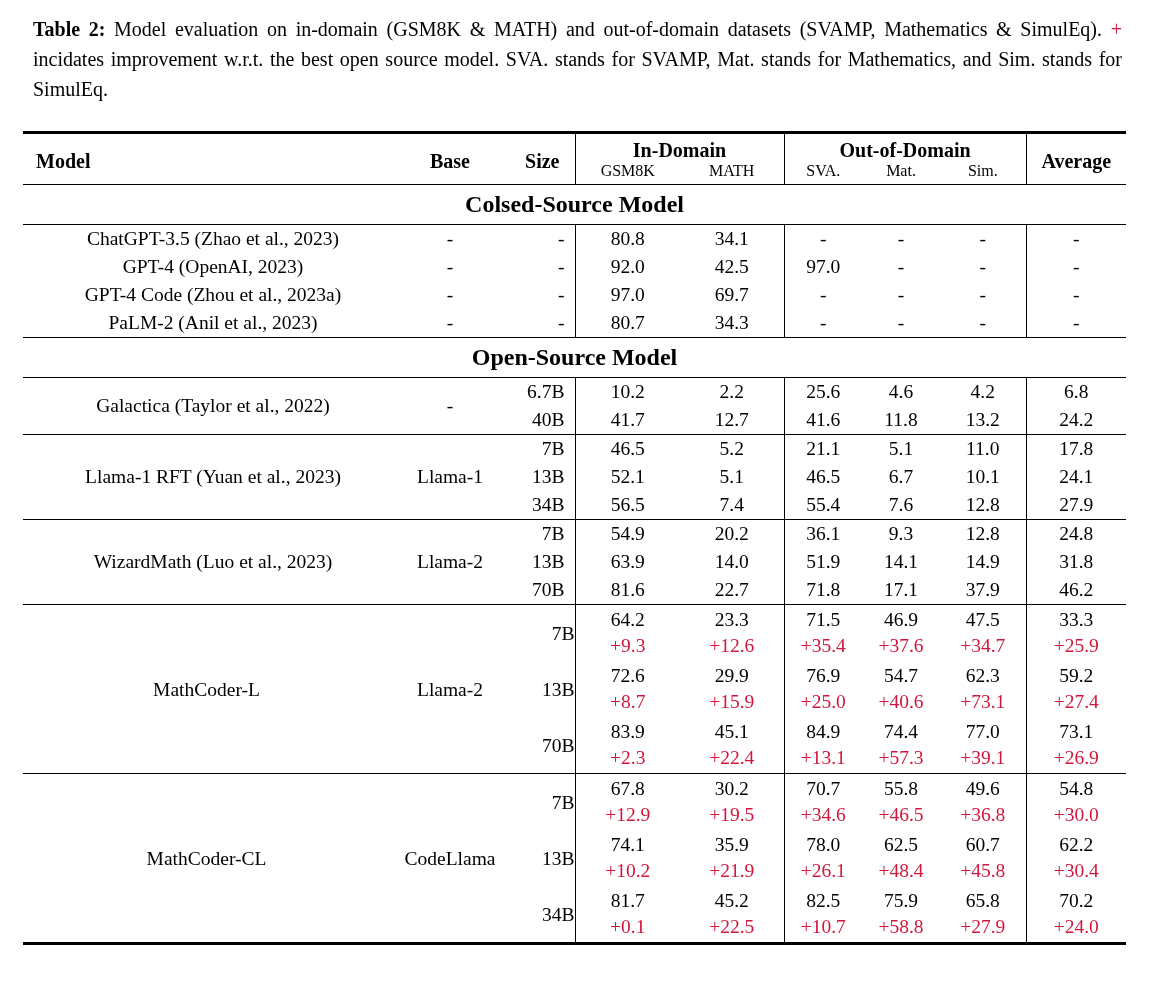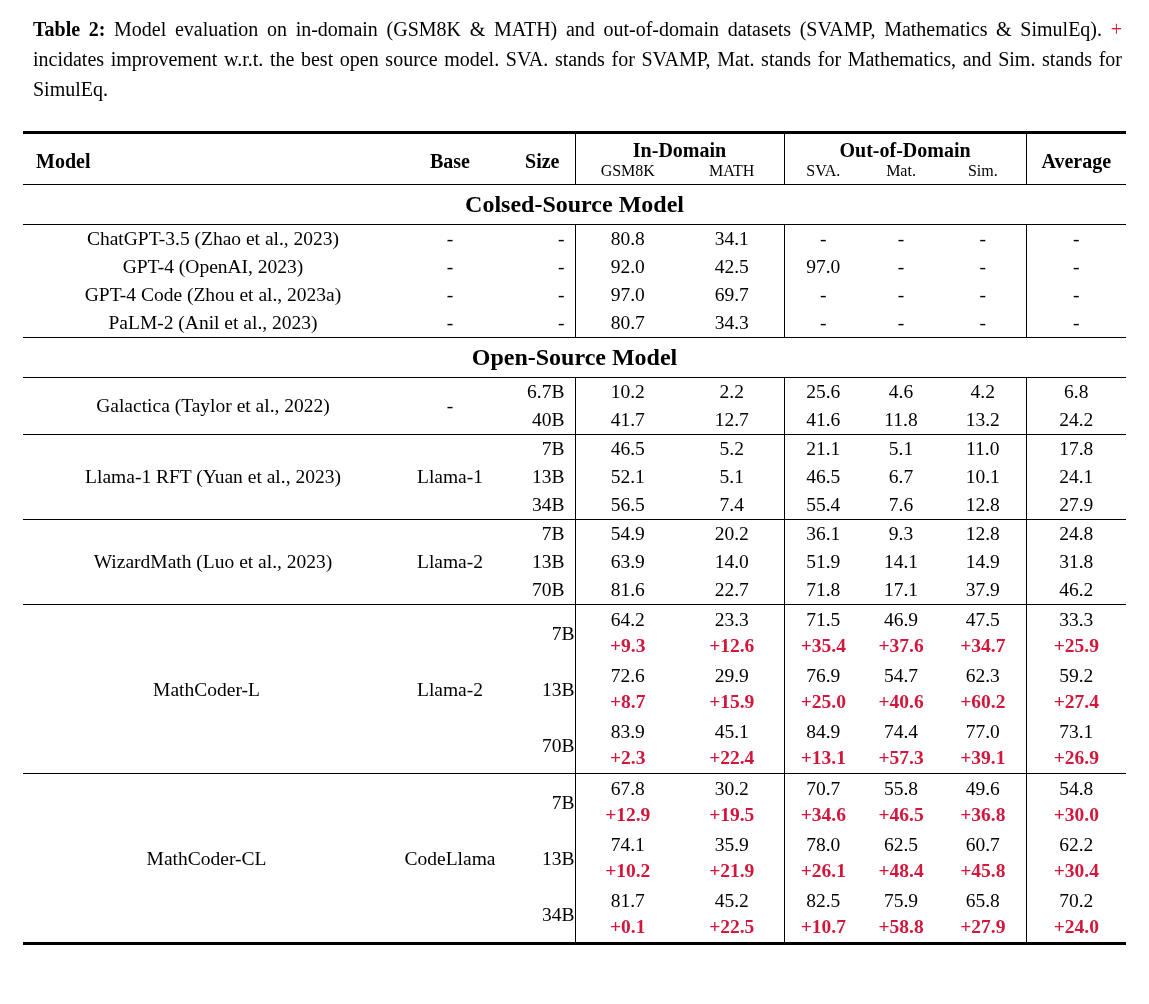--- a/index.html
+++ b/index.html
@@ -53,21 +53,21 @@
   }
   tr.group-start td { border-top: 1.5px solid #000; }
 
   td.col-model { text-align: center; padding-left: 13px; }
   td.col-base  { text-align: center; }
   td.col-size  { text-align: right; padding-right: 10px; }
   td.col-gsm8k, td.col-math, td.col-sva, td.col-mat, td.col-sim, td.col-avg { text-align: center; }
 
   tr.val-line td { padding: 2px 0 0 0; }
   tr.delta-row td { padding: 0 0 2px 0; }
-  td.delta { color: var(--accent-red); font-weight: bold; }
+  td.delta { color: var(--accent-red); font-weight: normal; }
 </style>
 </head>
 <body>
 
 <div class="page">
 
   <p class="caption"><span class="cap-label">Table 2:</span><span>  Model evaluation on in-domain (GSM8K &amp; MATH) and out-of-domain datasets (SVAMP, Mathematics &amp; SimulEq). </span><span class="cap-plus">+</span><span> incidates improvement w.r.t. the best open source model. SVA. stands for SVAMP, Mat. stands for Mathematics, and Sim. stands for SimulEq.</span></p>
 
   <table class="results">
     <colgroup>
@@ -253,21 +253,21 @@
           <td class="col-sva vrule-left">76.9</td>
           <td class="col-mat">54.7</td>
           <td class="col-sim">62.3</td>
           <td class="col-avg vrule-left">59.2</td>
         </tr>
         <tr class="delta-row">
           <td class="col-gsm8k vrule-left delta">+8.7</td>
           <td class="col-math delta">+15.9</td>
           <td class="col-sva vrule-left delta">+25.0</td>
           <td class="col-mat delta">+40.6</td>
-          <td class="col-sim delta">+60.2</td>
+          <td class="col-sim delta">+73.1</td>
           <td class="col-avg vrule-left delta">+27.4</td>
         </tr>
         <tr class="data-row val-line">
           <td class="col-size" rowspan="2">70B</td>
           <td class="col-gsm8k vrule-left">83.9</td>
           <td class="col-math">45.1</td>
           <td class="col-sva vrule-left">84.9</td>
           <td class="col-mat">74.4</td>
           <td class="col-sim">77.0</td>
           <td class="col-avg vrule-left">73.1</td>

